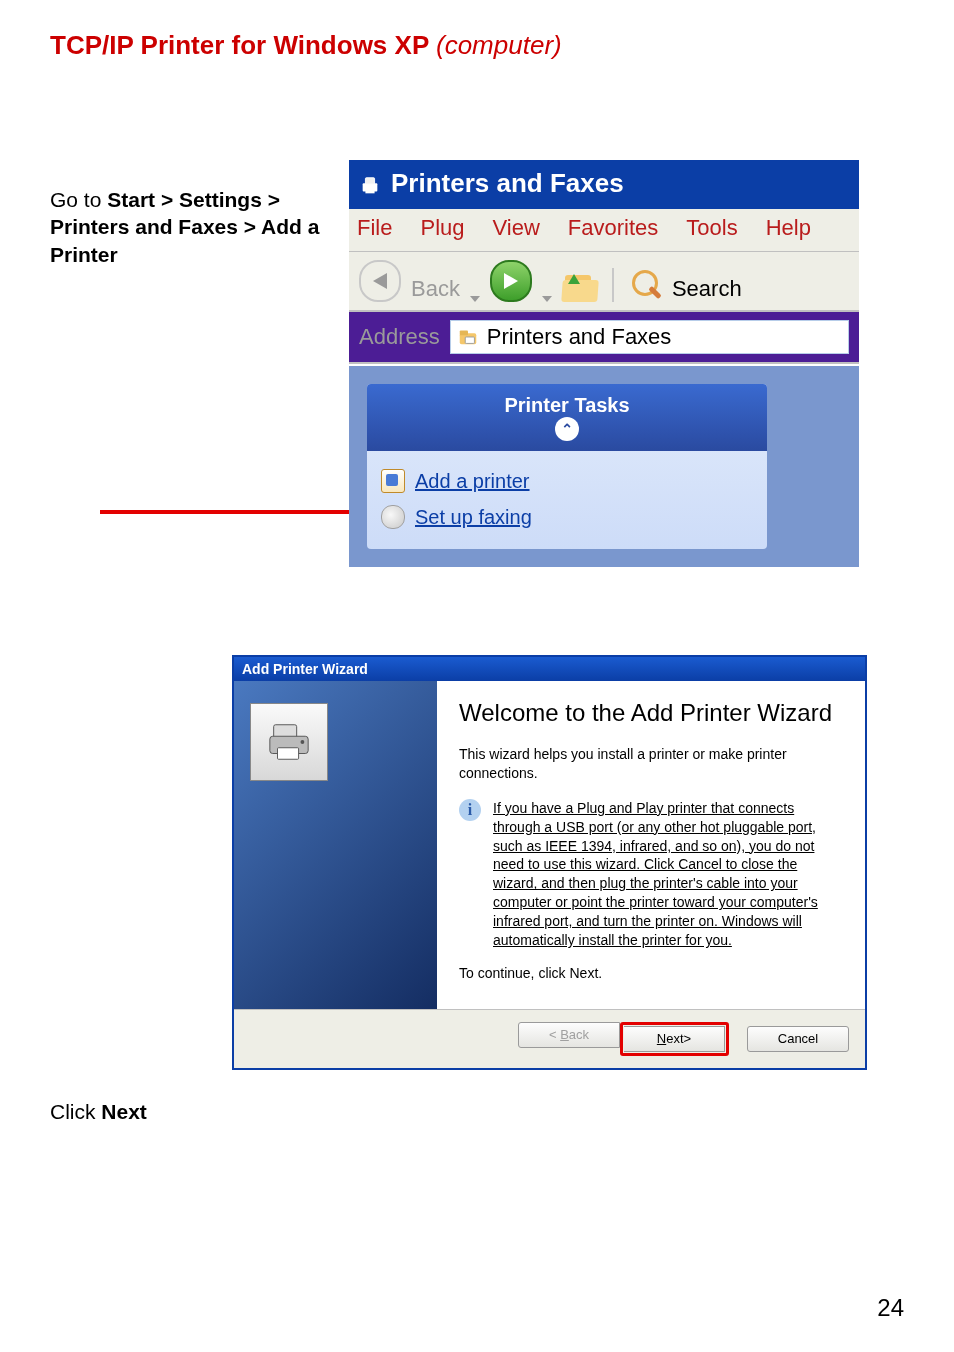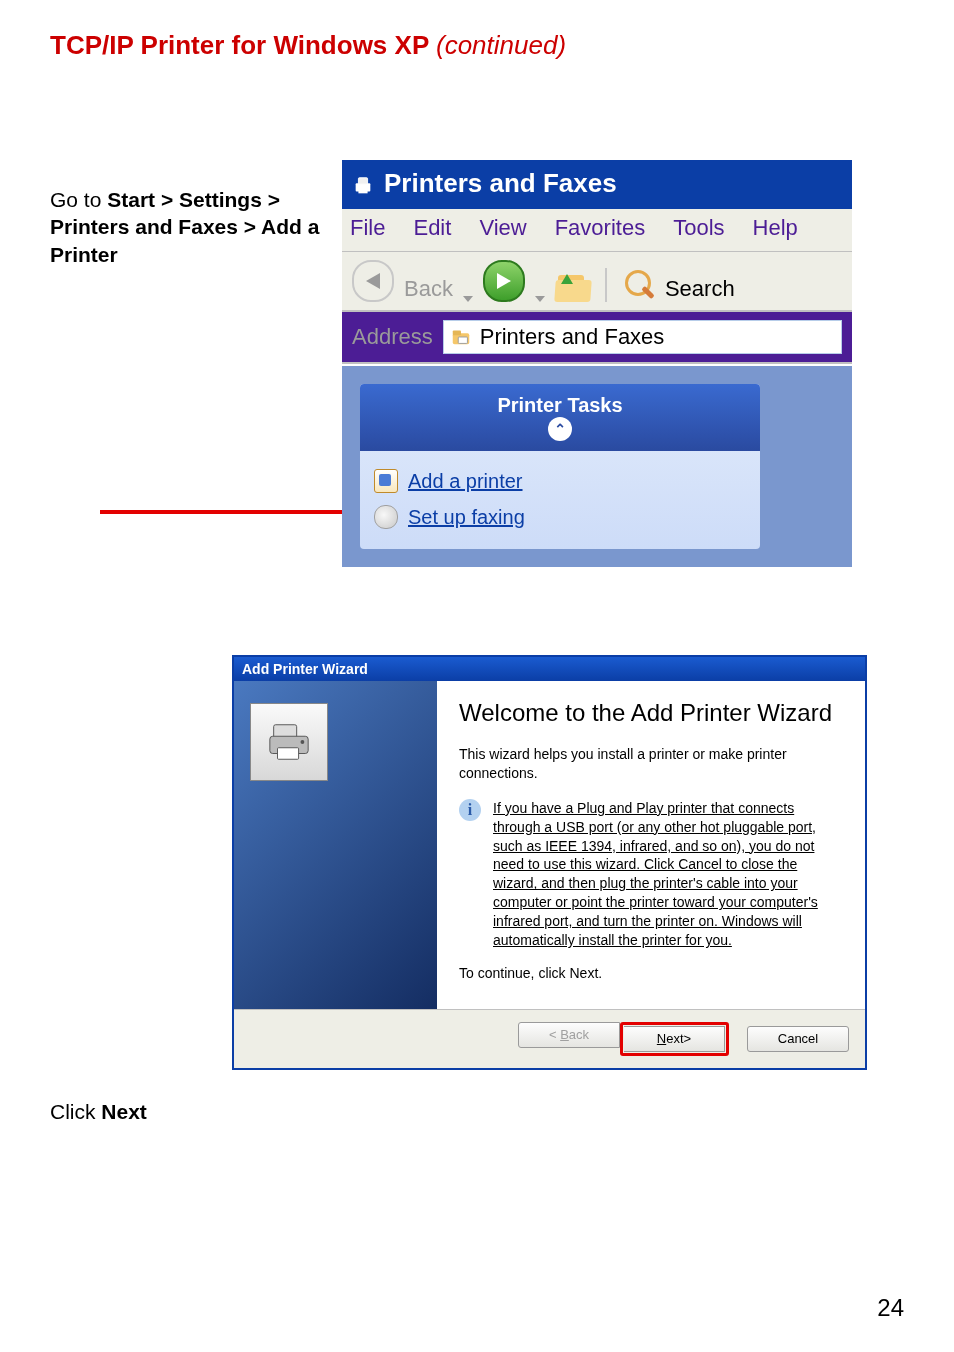--- a/index.html
+++ b/index.html
@@ -6,24 +6,24 @@
   .page{width:954px;min-height:1352px;box-sizing:border-box;padding:30px 50px 30px 50px;position:relative;}
   .heading{font-size:26px;font-weight:bold;color:#cc0000;}
   .heading .cont{font-style:italic;font-weight:normal;color:#cc0000;}
   .col-left{position:absolute;left:50px;top:186px;width:280px;font-size:21px;line-height:1.3;}
   .col-left .b{font-weight:bold;}
   .click-next{position:absolute;left:50px;top:1100px;font-size:21px;}
   .click-next .b{font-weight:bold;}
   .page-num{position:absolute;right:50px;bottom:30px;font-size:24px;}
 
   
-  .pf-window{position:absolute;left:342px;top:160px;width:510px;border-right:0;}
+  .pf-window{position:absolute;left:349px;top:160px;width:510px;border-right:0;}
   .pf-title{background:#0b3ea6;color:#fff;font-size:26px;font-weight:bold;padding:8px 10px 10px 10px;display:flex;align-items:center;gap:10px;}
   .pf-title .ti-icon{width:22px;height:22px;}
-  .pf-menubar{background:#eeeee6;border-bottom:1px solid #c0c0c0;display:flex;padding:6px 8px 10px 8px;gap:28px;font-size:22px;color:#4c1d95;}
+  .pf-menubar{background:#eeeee6;border-bottom:1px solid #c0c0c0;display:flex;padding:6px 8px 10px 8px;gap:28px;font-size:22px;color:#b91c1c;}
   .pf-menubar span{cursor:default;}
   .pf-toolbar{background:#eeeee6;border-bottom:2px solid #c0c0c0;display:flex;align-items:flex-end;padding:8px 10px;gap:10px;font-size:22px;color:#9a9a9a;}
   .tb-btn{width:38px;height:38px;border-radius:19px;border:2px solid #c8c8c8;display:flex;align-items:center;justify-content:center;}
   .tb-btn.green{background:linear-gradient(#8ed36a,#3e9f2b);border-color:#2d7a1e;color:#fff;}
   .tb-arrow{width:0;height:0;}
   .back-arrow{border-top:8px solid transparent;border-bottom:8px solid transparent;border-right:14px solid #9a9a9a;}
   .fwd-arrow{border-top:8px solid transparent;border-bottom:8px solid transparent;border-left:14px solid #fff;}
   .dd-caret{width:0;height:0;border-left:5px solid transparent;border-right:5px solid transparent;border-top:6px solid #9a9a9a;}
   .folder-icon{width:36px;height:30px;position:relative;}
   .folder-icon::before{content:"";position:absolute;left:3px;top:3px;width:26px;height:22px;background:#f5c76a;border-radius:3px;}
@@ -77,21 +77,21 @@
 
   .small-printer-icon svg,.addr-icon svg,.ti-icon svg,.printer-glyph svg{width:100%;height:100%;}
 </style>
 </head>
 <body>
 
 <div class="page">
 
   <div class="heading">
     <span>TCP/IP Printer for Windows XP</span>
-    <span class="cont">(continued)</span>
+    <span class="cont">(computer)</span>
   </div>
 
   <div class="col-left">
     <span>Go to </span><span class="b">Start &gt; Settings &gt; Printers and Faxes &gt; Add a Printer</span>
   </div>
 
   <div class="red-arrow"></div>
 
   <div class="pf-window">
     <div class="pf-title">
@@ -100,21 +100,21 @@
             <rect x="4" y="9" width="16" height="9" rx="1" fill="#fff"></rect>
             <rect x="7" y="3" width="10" height="7" rx="1" fill="#f0f0f0" stroke="#fff"></rect>
             <rect x="7" y="14" width="10" height="6" fill="#fff"></rect>
           </svg>
       </span>
       <span>Printers and Faxes</span>
     </div>
 
     <div class="pf-menubar">
       <span>File</span>
-      <span>Edit</span>
+      <span>Plug</span>
       <span>View</span>
       <span>Favorites</span>
       <span>Tools</span>
       <span>Help</span>
     </div>
 
     <div class="pf-toolbar">
       <div class="tb-btn">
           <div class="tb-arrow back-arrow"></div>
         </div>

